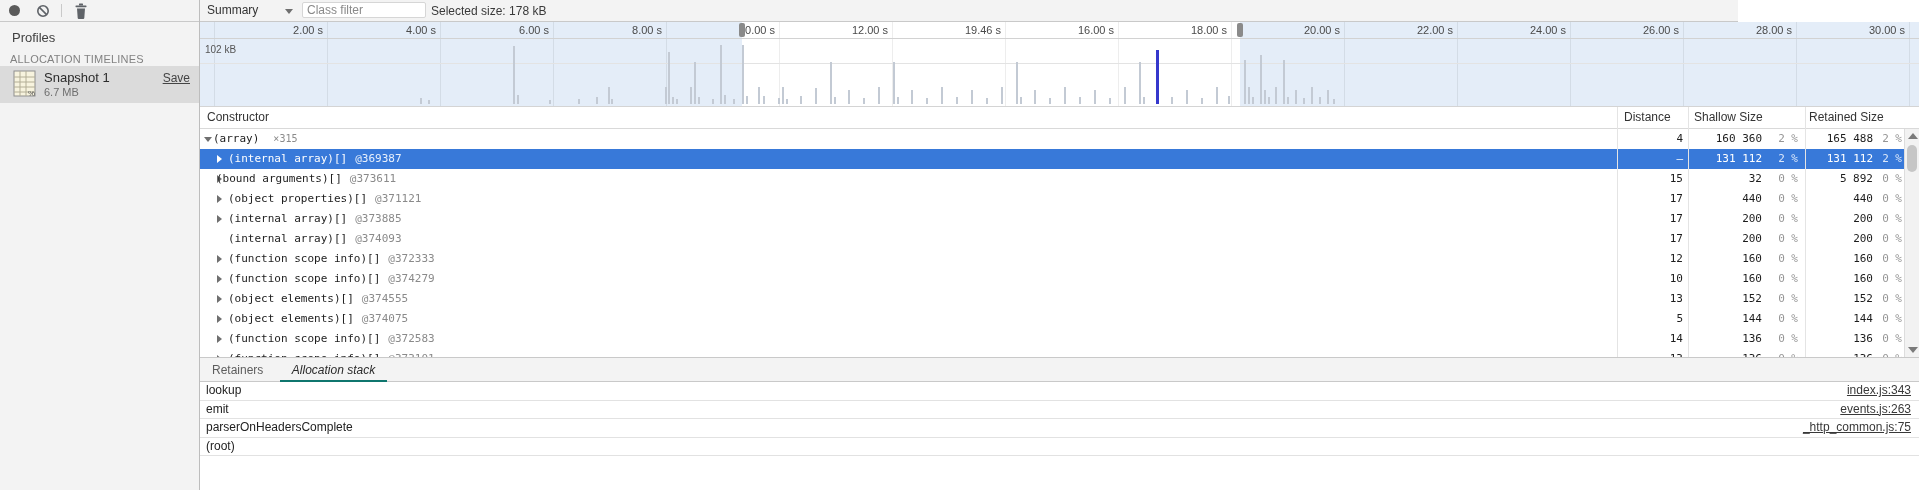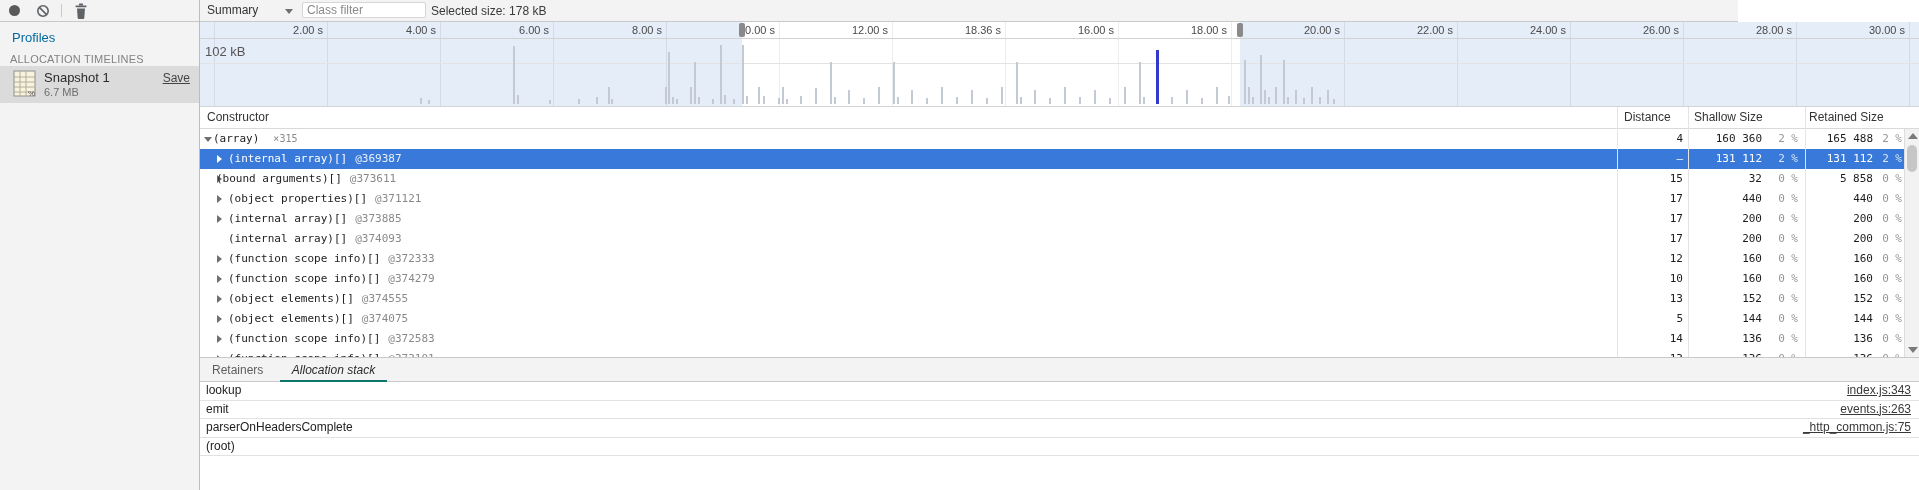--- a/index.html
+++ b/index.html
@@ -15,36 +15,36 @@
   .summary-sel{position:absolute;left:207px;top:0;height:21px;line-height:21px;font-size:12px;color:#333;cursor:pointer;}
   .caret{position:absolute;left:285px;top:9px;width:0;height:0;border-left:4px solid transparent;
          border-right:4px solid transparent;border-top:5px solid #6f6f6f;}
   .class-filter{position:absolute;left:302px;top:2px;width:114px;height:14px;border:1px solid #d6d6d6;
          border-radius:2px;font-size:12px;padding:0 4px;color:#333;font-family:"Liberation Sans",sans-serif;}
   .class-filter::placeholder{color:#8a8a8a;}
   .sel-size{position:absolute;left:431px;top:0;height:21px;line-height:22px;font-size:12px;color:#3a3a3a;}
   
   .sidebar{position:absolute;left:0;top:22px;width:199px;height:468px;background:#f3f3f3;}
   .panel-divider{position:absolute;left:199px;top:0;width:1px;height:490px;background:#bdbdbd;z-index:30;}
-  .profiles-title{position:absolute;left:12px;top:8px;font-size:13px;color:#0369a1;}
+  .profiles-title{position:absolute;left:12px;top:8px;font-size:13px;color:#404040;}
   .section-hd{position:absolute;left:10px;top:31px;font-size:11px;color:#828282;letter-spacing:.2px;}
   .snap-item{position:absolute;left:0;top:44px;width:199px;height:37px;background:#dbdbdb;cursor:pointer;}
   .snap-name{position:absolute;left:44px;top:4px;font-size:13px;color:#2b2b2b;}
   .snap-size{position:absolute;left:44px;top:20px;font-size:11px;color:#6e6e6e;}
   .save-link{position:absolute;right:9px;top:5px;font-size:12px;color:#444;text-decoration:underline;cursor:pointer;}
   .snap-ic{position:absolute;left:13px;top:4px;}
   
   #timeline{position:absolute;left:200px;top:22px;width:1719px;height:84px;background:#fff;
             border-bottom:1px solid #d4d4d4;overflow:hidden;cursor:crosshair;}
   .ovl{position:absolute;top:0;height:84px;background:#e4edf8;}
   .vline{position:absolute;top:0;width:1px;height:84px;background:rgba(0,0,0,0.07);}
   .tickrow-border{position:absolute;left:0;top:16px;width:1719px;height:1px;background:#d2d2d2;}
   .scaleline{position:absolute;left:0;top:41px;width:1719px;height:1px;background:#e3e3e3;}
   .tick-label{position:absolute;top:2px;width:80px;text-align:right;font-size:11px;color:#4a4a4a;}
-  .scale-label{position:absolute;left:5px;top:22px;font-size:13px;color:#555;}
+  .scale-label{position:absolute;left:5px;top:22px;font-size:10px;color:#555;}
   .bar{position:absolute;width:2px;background:#c3cad4;}
   .bar.blue{width:3px;background:#3538cc;}
   .handle{position:absolute;top:1px;width:6px;height:14px;background:#8a8a8a;border-radius:2px;cursor:ew-resize;z-index:5;}
   
   #grid-header{position:absolute;left:200px;top:107px;width:1719px;height:21px;background:#fff;
                border-bottom:1px solid #d9d9d9;font-size:12px;color:#333;}
   #grid-header span{position:absolute;top:3px;cursor:pointer;}
   .col-sep{position:absolute;top:107px;width:1px;height:250px;background:#e4e4e4;z-index:10;}
   #grid-body{position:absolute;left:200px;top:129px;width:1704px;height:228px;overflow:hidden;background:#fff;}
   .grow{position:absolute;left:0;width:1704px;height:20px;line-height:20px;
@@ -149,21 +149,21 @@
       <div class="vline" style="left: 1370px;"></div>
       <div class="vline" style="left: 1483px;"></div>
       <div class="vline" style="left: 1596px;"></div>
       <div class="vline" style="left: 1709px;"></div>
       <div class="tick-label" style="left: 43px;">2.00 s</div>
       <div class="tick-label" style="left: 156px;">4.00 s</div>
       <div class="tick-label" style="left: 269px;">6.00 s</div>
       <div class="tick-label" style="left: 382px;">8.00 s</div>
       <div class="tick-label" style="left: 495px;">10.00 s</div>
       <div class="tick-label" style="left: 608px;">12.00 s</div>
-      <div class="tick-label" style="left: 721px;">18.36 s</div>
+      <div class="tick-label" style="left: 721px;">19.46 s</div>
       <div class="tick-label" style="left: 834px;">16.00 s</div>
       <div class="tick-label" style="left: 947px;">18.00 s</div>
       <div class="tick-label" style="left: 1060px;">20.00 s</div>
       <div class="tick-label" style="left: 1173px;">22.00 s</div>
       <div class="tick-label" style="left: 1286px;">24.00 s</div>
       <div class="tick-label" style="left: 1399px;">26.00 s</div>
       <div class="tick-label" style="left: 1512px;">28.00 s</div>
       <div class="tick-label" style="left: 1625px;">30.00 s</div>
       <div class="tickrow-border"></div>
       <div class="scaleline"></div>
@@ -275,21 +275,21 @@
         <div class="numcell pct" style="left: 1564px; width: 34px;">2 %</div>
         <div class="numcell " style="left: 1602px; width: 71px;">131 112</div>
         <div class="numcell pct" style="left: 1675px; width: 27px;">2 %</div>
       </div>
       <div class="grow" style="top: 40px;">
         <div class="arr closed" style="left: 17px;"></div>
         <div class="ctext" style="left: 16px;"><span>(bound arguments)[]</span><span class="oid">@373611</span></div>
         <div class="numcell " style="left: 1421px; width: 62px;">15</div>
         <div class="numcell " style="left: 1490px; width: 72px;">32</div>
         <div class="numcell pct" style="left: 1564px; width: 34px;">0 %</div>
-        <div class="numcell " style="left: 1602px; width: 71px;">5 858</div>
+        <div class="numcell " style="left: 1602px; width: 71px;">5 892</div>
         <div class="numcell pct" style="left: 1675px; width: 27px;">0 %</div>
       </div>
       <div class="grow" style="top: 60px;">
         <div class="arr closed" style="left: 17px;"></div>
         <div class="ctext" style="left: 28px;"><span>(object properties)[]</span><span class="oid">@371121</span></div>
         <div class="numcell " style="left: 1421px; width: 62px;">17</div>
         <div class="numcell " style="left: 1490px; width: 72px;">440</div>
         <div class="numcell pct" style="left: 1564px; width: 34px;">0 %</div>
         <div class="numcell " style="left: 1602px; width: 71px;">440</div>
         <div class="numcell pct" style="left: 1675px; width: 27px;">0 %</div>

